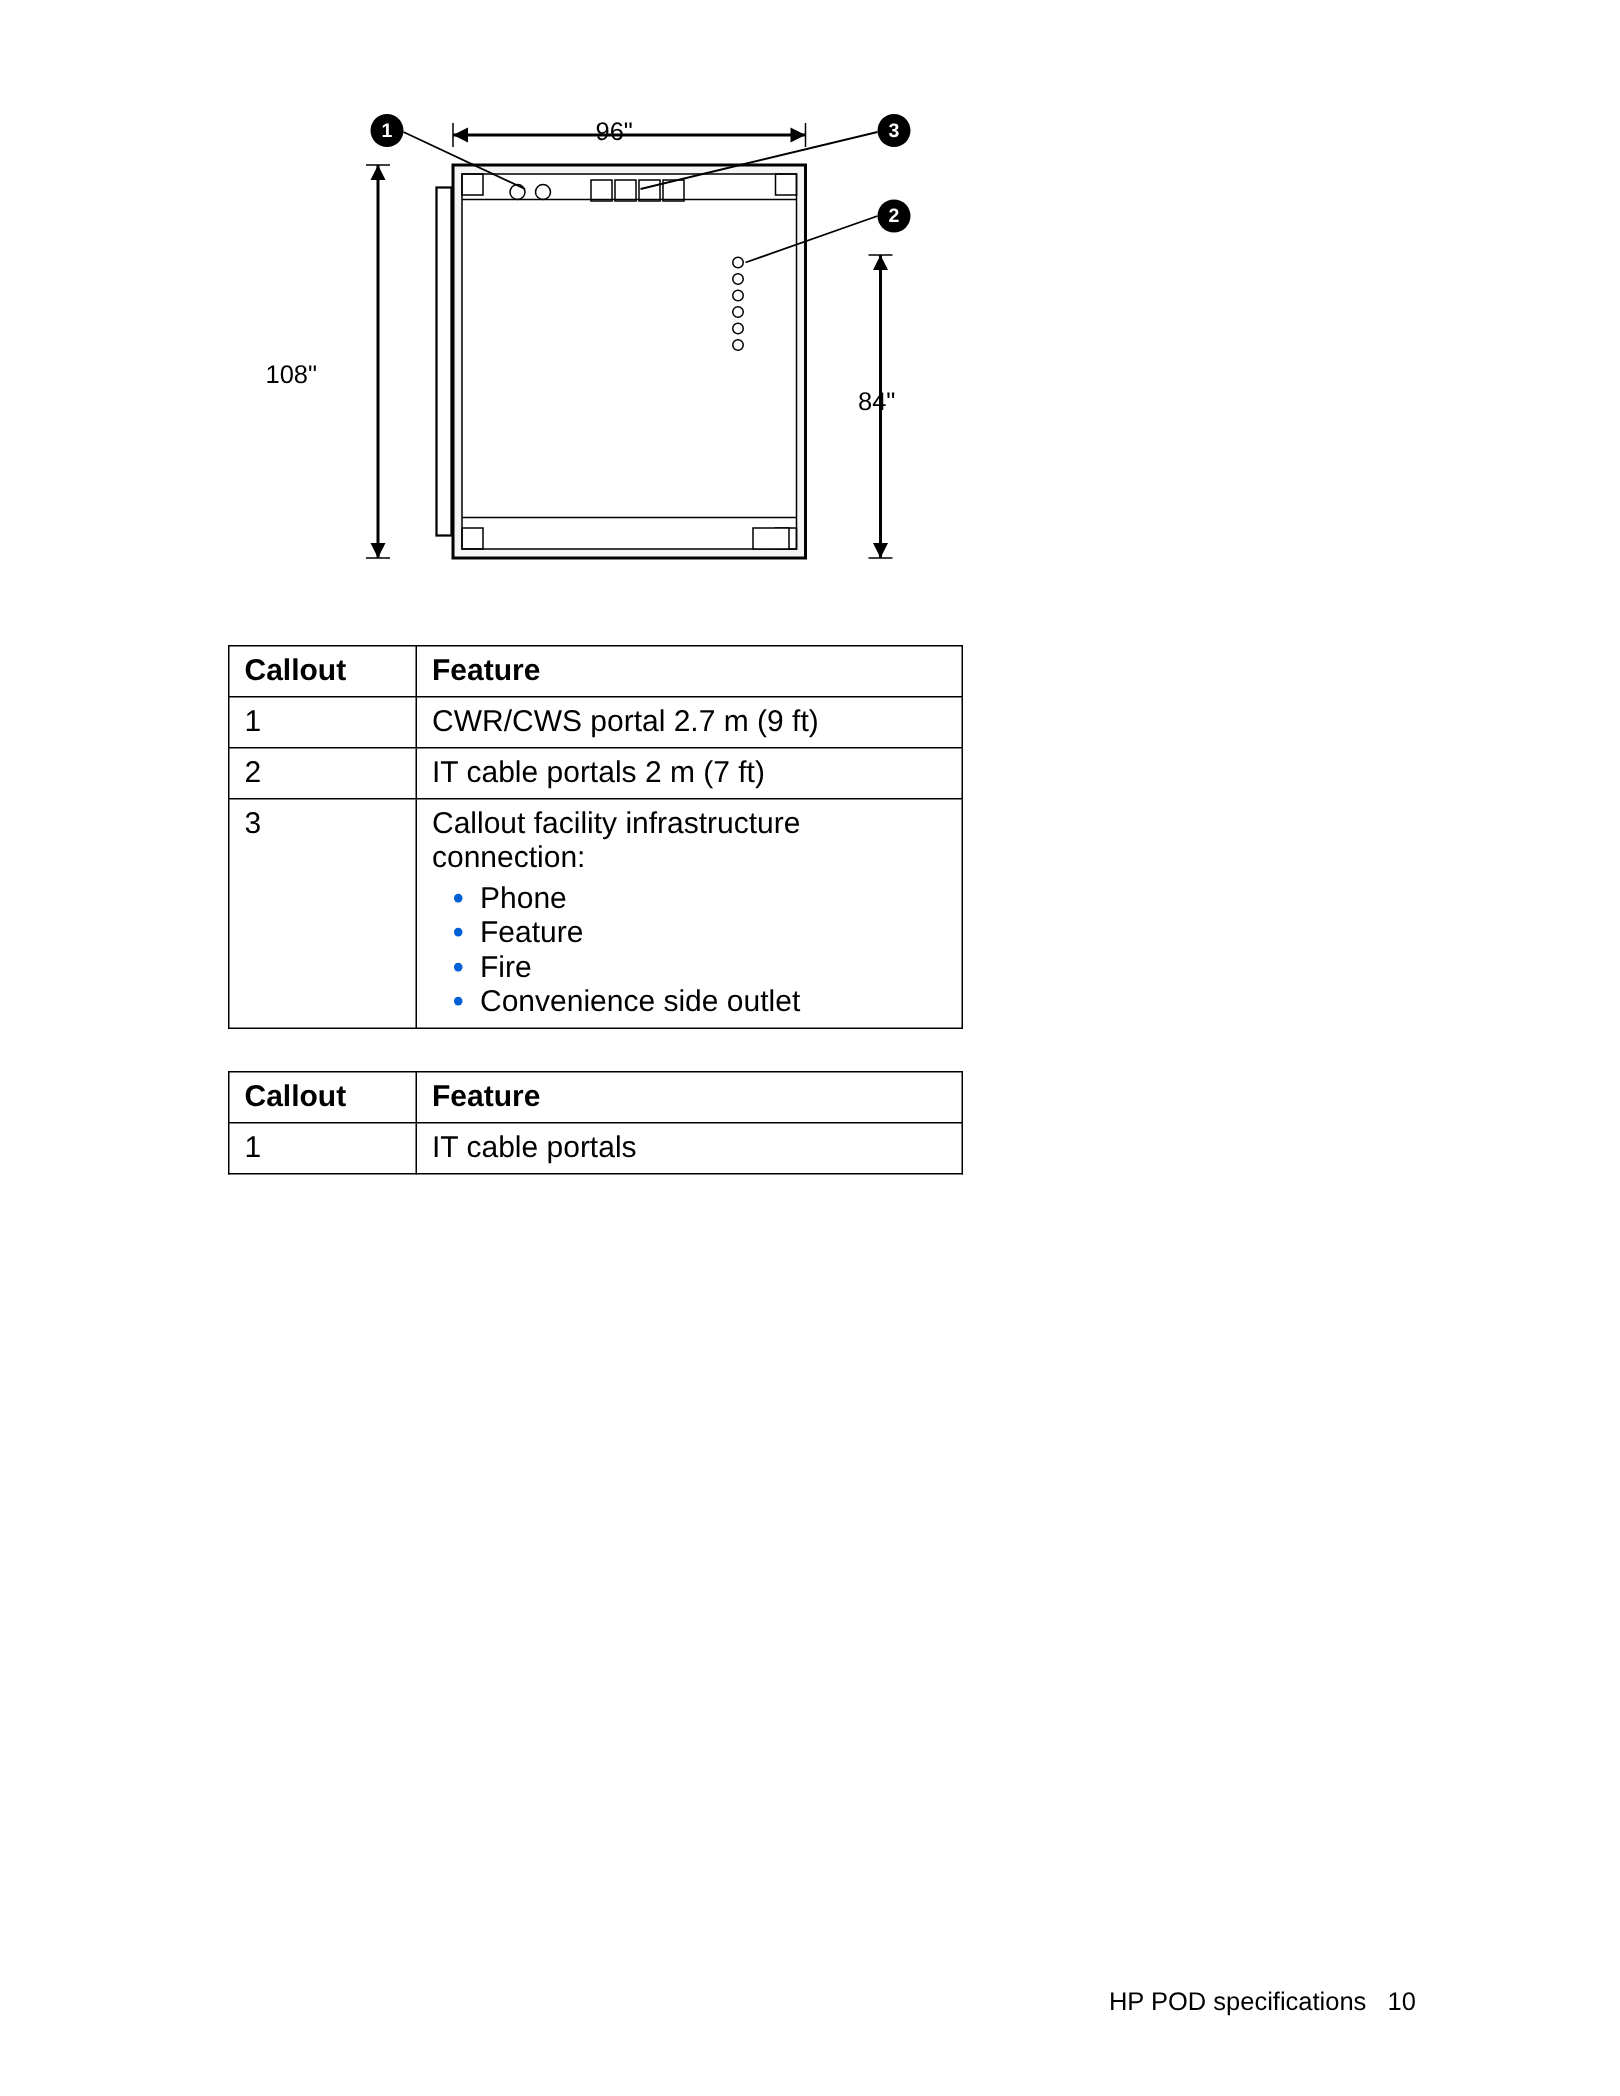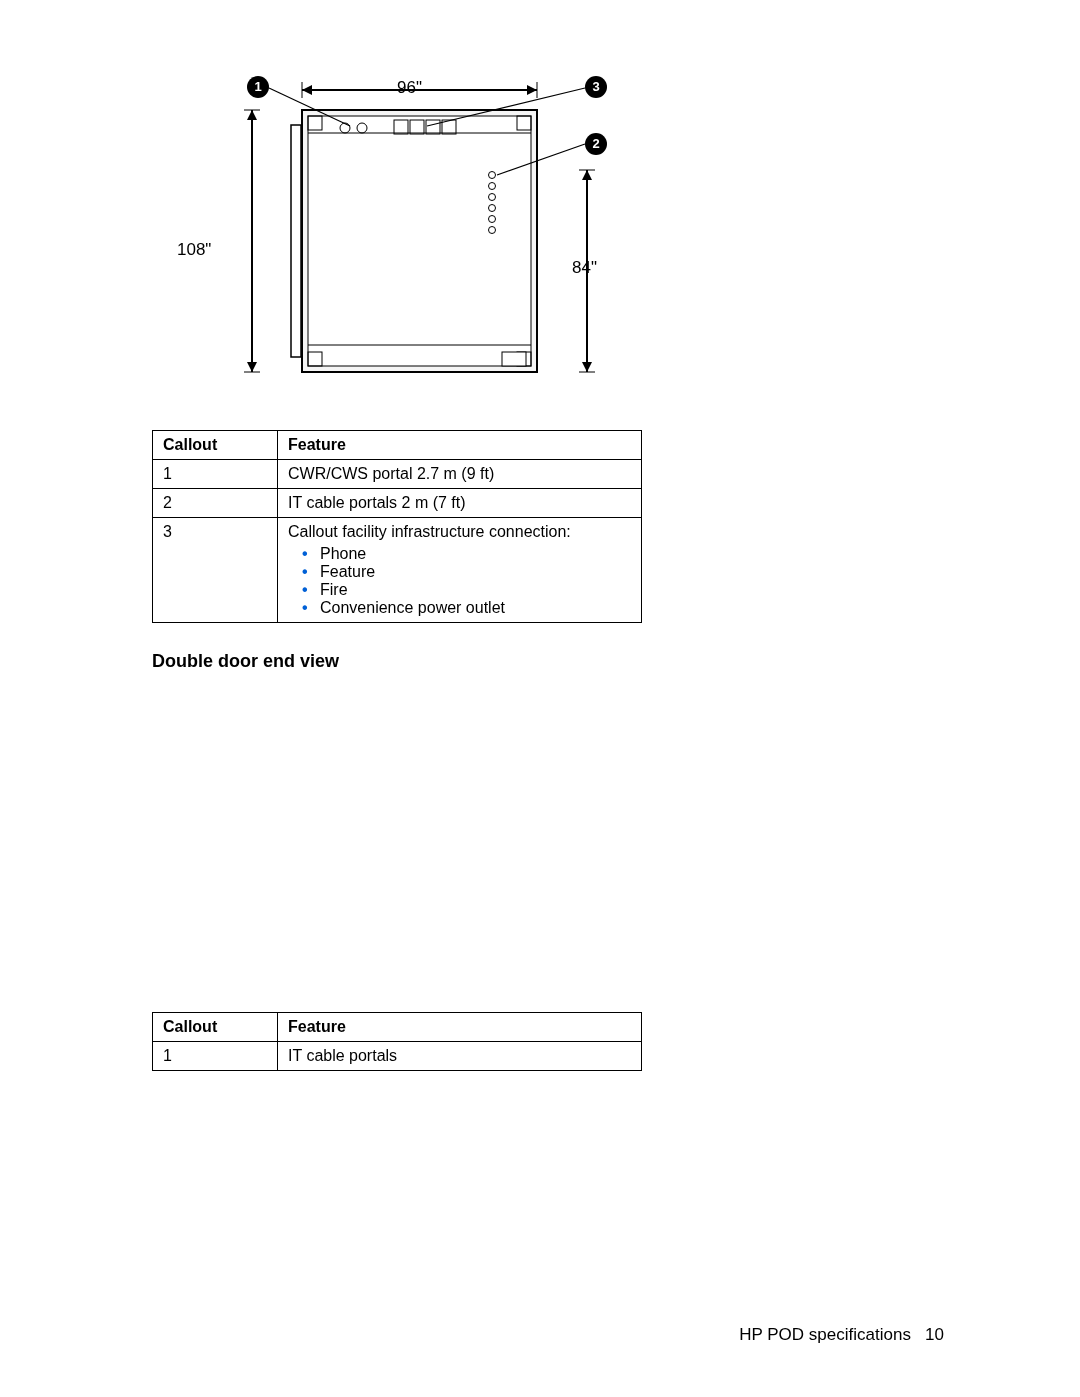--- a/index.html
+++ b/index.html
@@ -50,21 +50,21 @@
   table.callout {
     border-collapse: collapse;
     width: 490px;
     margin-bottom: 28px;
   }
   table.callout th, table.callout td {
     border: 1px solid #000;
     padding: 5px 10px;
     text-align: left;
     vertical-align: top;
-    font-size: 16px;
+    font-size: 20px;
     font-weight: normal;
   }
   table.callout th {
     font-weight: bold;
   }
   table.callout col.c1 { width: 125px; }
   ul.feat {
     list-style: none;
     padding-left: 18px;
     margin-top: 4px;
@@ -183,28 +183,27 @@
       <td>IT cable portals 2 m (7 ft)</td>
     </tr>
     <tr>
       <td>3</td>
       <td>
         <span>Callout facility infrastructure connection:</span>
         <ul class="feat">
           <li>Phone</li>
           <li>Feature</li>
           <li>Fire</li>
-          <li>Convenience power outlet</li>
+          <li>Convenience side outlet</li>
         </ul>
       </td>
     </tr>
   </tbody>
     </table>
 
-  <div class="subhead2">Double door end view</div>
 
   <table class="callout">
     <colgroup>
         <col class="c1">
         <col>
       </colgroup>
     <tbody>
         <tr>
       <th>Callout</th>
       <th>Feature</th>

